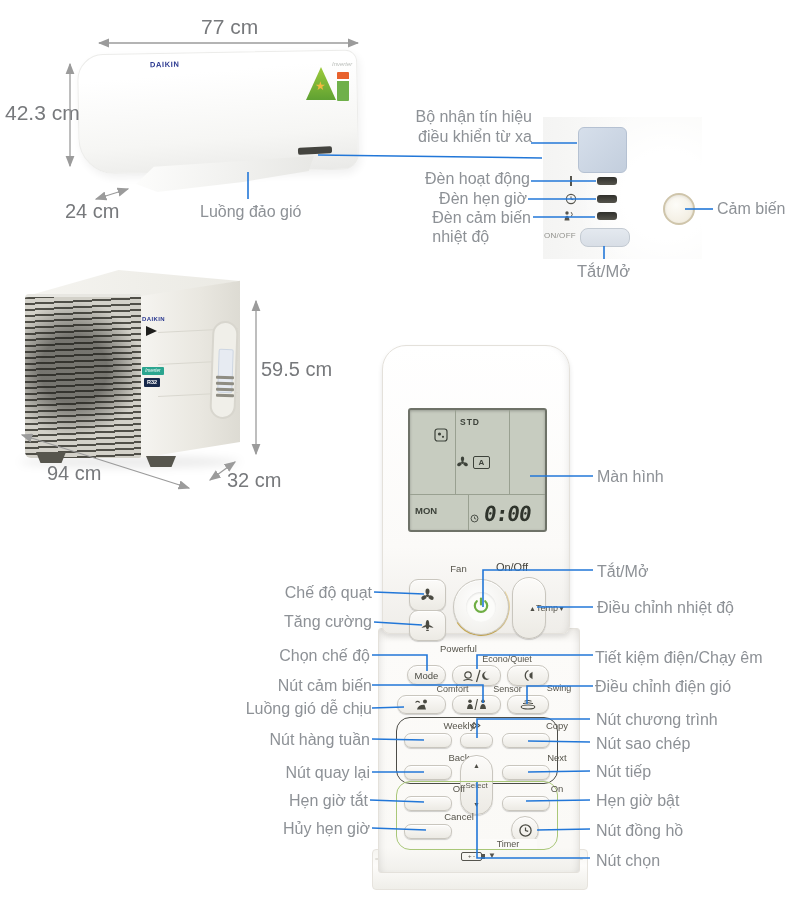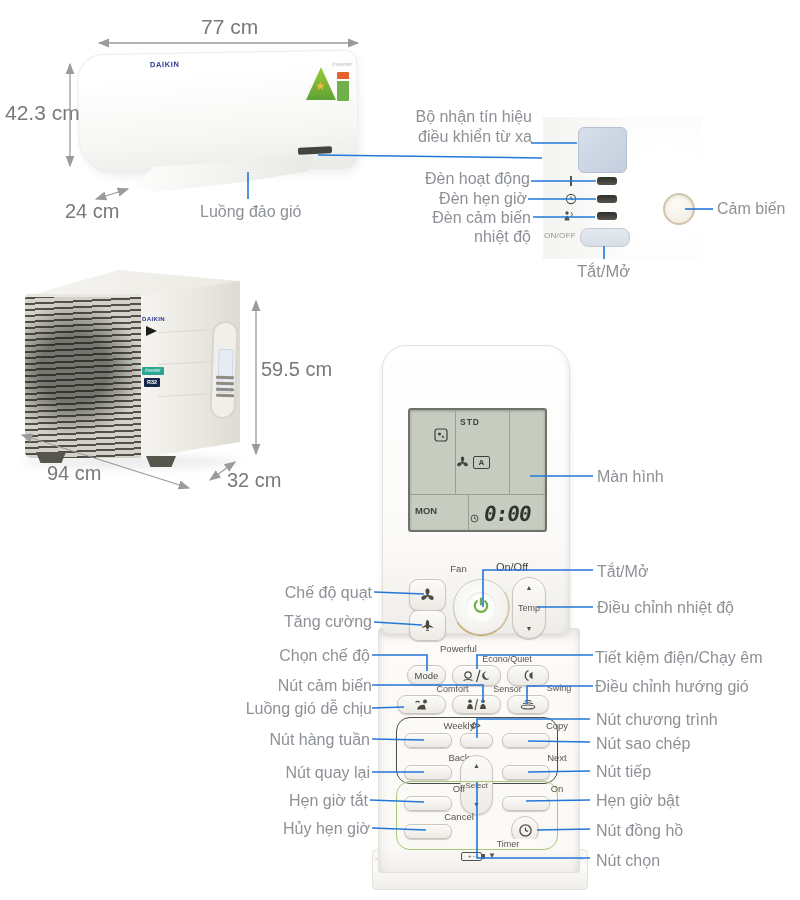--- a/index.html
+++ b/index.html
@@ -87,21 +87,21 @@
                 background:radial-gradient(circle at 40% 35%,#fdfcf8,#efe9da);
                 border:2px solid #cfc5ab;box-sizing:border-box;box-shadow:inset 0 1px 3px rgba(0,0,0,.08);"></div>
   </div>
 
   <div class="lbl ra" style="right:268px;top:107px;line-height:20px;">
     <div>Bộ nhận tín hiệu</div>
     <div>điều khiển từ xa</div>
   </div>
   <div class="lbl ra" style="right:270px;top:169px;">Đèn hoạt động</div>
   <div class="lbl ra" style="right:273px;top:189px;">Đèn hẹn giờ</div>
-  <div class="lbl" style="right:269px;top:208px;text-align:right;">
+  <div class="lbl" style="right:269px;top:208px;text-align:left;">
     <div>Đèn cảm biến</div>
     <div>nhiệt độ</div>
   </div>
   <div class="lbl" style="left:577px;top:262px;font-size:16.5px;">Tắt/Mở</div>
   <div class="lbl" style="left:717px;top:199px;">Cảm biến</div>
 
   <div>
     <div class="abs" style="left:20px;top:456px;width:220px;height:12px;border-radius:50%;background:rgba(0,0,0,.08);filter:blur(4px);"></div>
     <div class="abs" style="left:27px;top:270px;width:213px;height:28px;
                 clip-path:polygon(0% 93%,43% 0%,100% 39%,53% 100%);
@@ -222,21 +222,21 @@
                 background:radial-gradient(circle at 45% 38%,#ffffff,#f1f0ec 75%,#e7e5e0);">
       <div style="width:30px;height:30px;border-radius:50%;background:#fcfcfa;box-shadow:inset 0 1px 2px rgba(0,0,0,.12);
                   display:flex;align-items:center;justify-content:center;">
         <svg width="24" height="24" viewBox="0 0 24 24">
             <path d="M12 3.5 V9.5" stroke="#6fae44" stroke-width="2.2" stroke-linecap="round" fill="none"></path>
             <path d="M7.8 6.2 a6.2 6.2 0 1 0 8.4 0" stroke="#6fae44" stroke-width="2.2" stroke-linecap="round" fill="none"></path>
           </svg>
       </div>
     </div>
 
-    <div class="btn" style="left:512px;top:577px;width:34px;height:62px;border-radius:17px;flex-direction:column;justify-content:space-between;padding:6px 16px;">
+    <div class="btn" style="left:512px;top:577px;width:34px;height:62px;border-radius:17px;justify-content:space-between;padding:6px 16px;">
       <span style="font-size:7px;color:#4e4d46;">▲</span>
       <span style="font-size:9px;color:#57554c;">Temp</span>
       <span style="font-size:7px;color:#4e4d46;">▼</span>
     </div>
 
     <div class="btn" style="left:407px;top:665px;width:39px;height:20px;border-radius:10px;">
       <span class="btxt">Mode</span>
     </div>
     <div class="blab" style="left:445px;top:654px;width:62px;font-size:9px;">Econo/Quiet</div>
     <div class="btn" style="left:452px;top:665px;width:49px;height:21px;border-radius:10px;">
@@ -336,21 +336,21 @@
   <div class="lbl ra" style="right:428px;top:699px;">Luồng gió dễ chịu</div>
   <div class="lbl ra" style="right:430px;top:730px;">Nút hàng tuần</div>
   <div class="lbl ra" style="right:430px;top:763px;">Nút quay lại</div>
   <div class="lbl ra" style="right:432px;top:791px;">Hẹn giờ tắt</div>
   <div class="lbl ra" style="right:430px;top:819px;">Hủy hẹn giờ</div>
 
   <div class="lbl" style="left:597px;top:467px;">Màn hình</div>
   <div class="lbl" style="left:597px;top:562px;">Tắt/Mở</div>
   <div class="lbl" style="left:597px;top:598px;">Điều chỉnh nhiệt độ</div>
   <div class="lbl" style="left:595px;top:648px;">Tiết kiệm điện/Chạy êm</div>
-  <div class="lbl" style="left:595px;top:677px;">Điều chỉnh hướng gió</div>
+  <div class="lbl" style="left:595px;top:677px;">Điều chỉnh điện gió</div>
   <div class="lbl" style="left:596px;top:710px;">Nút chương trình</div>
   <div class="lbl" style="left:596px;top:734px;">Nút sao chép</div>
   <div class="lbl" style="left:596px;top:762px;">Nút tiếp</div>
   <div class="lbl" style="left:596px;top:791px;">Hẹn giờ bật</div>
   <div class="lbl" style="left:596px;top:821px;">Nút đồng hồ</div>
   <div class="lbl" style="left:596px;top:851px;">Nút chọn</div>
 
   <svg class="abs" style="left:0;top:0;pointer-events:none;" width="800" height="900" viewBox="0 0 800 900">
     <defs>
       <marker id="ahE" markerWidth="9" markerHeight="8" refX="8" refY="3.5" orient="auto">

